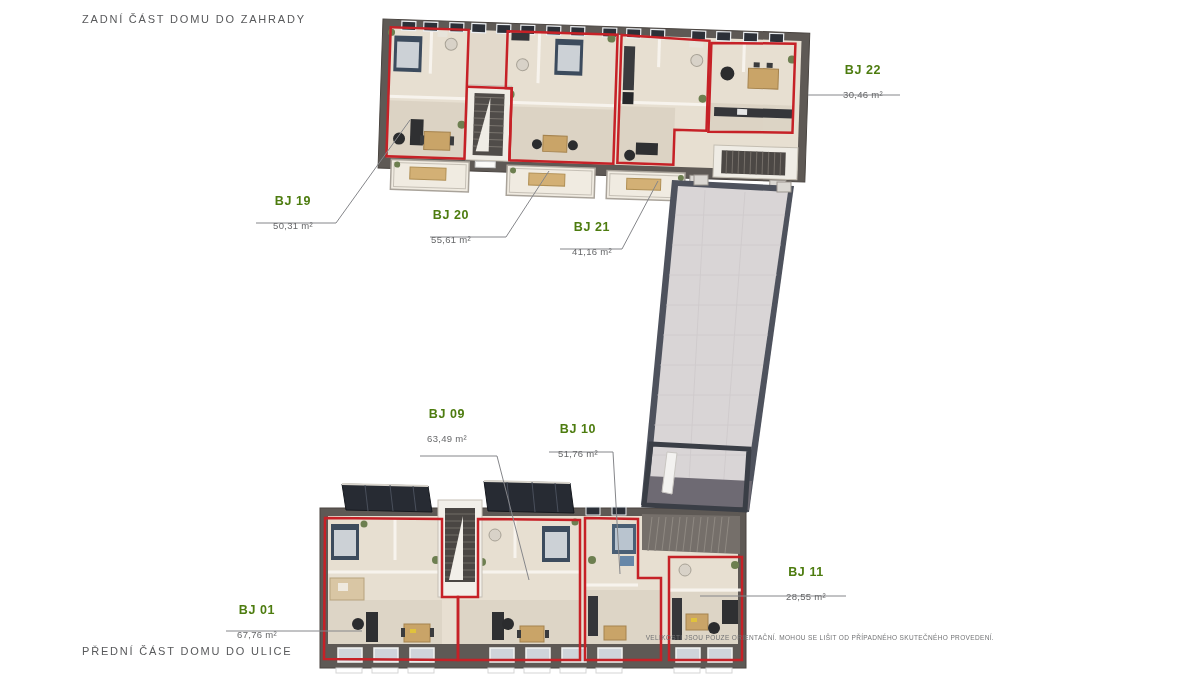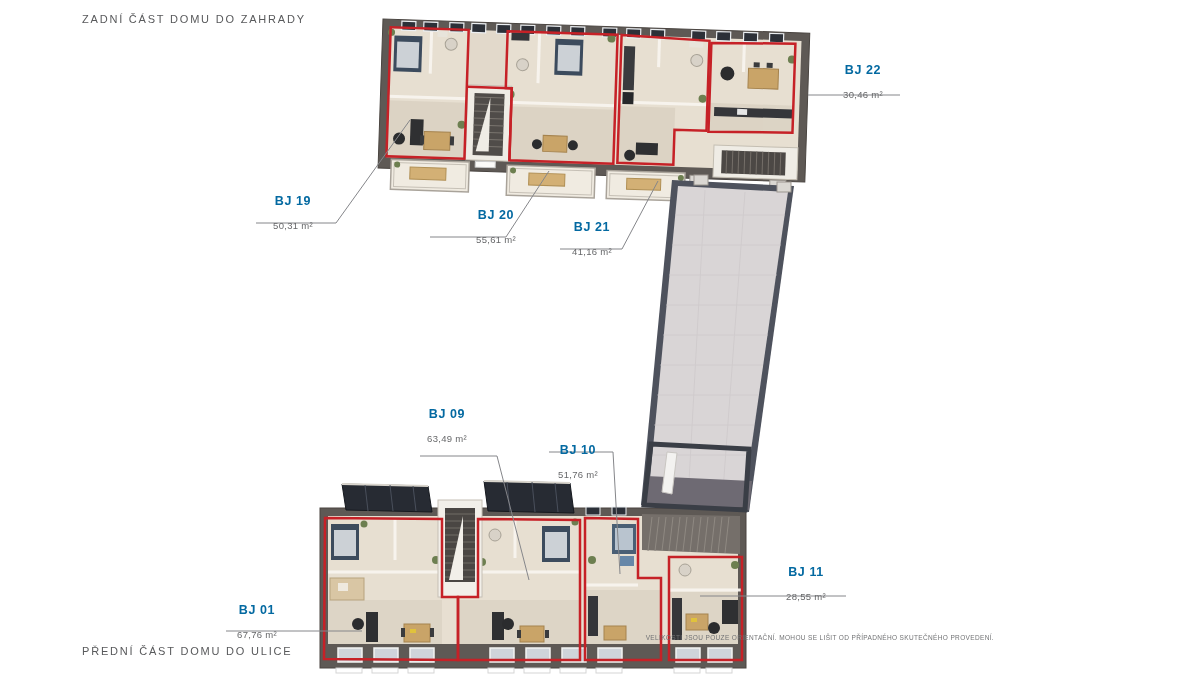--- a/index.html
+++ b/index.html
@@ -5,21 +5,21 @@
   html,body{margin:0;padding:0;background:#ffffff;}
   .stage{
     position:relative;width:1008px;height:675px;background:#ffffff;overflow:hidden;
     font-family:"Liberation Sans", sans-serif;color:#3b3c3e;
   }
   .plan-svg{position:absolute;left:0;top:0;}
   .section-label{
     position:absolute;font-size:11px;letter-spacing:1.8px;color:#58595b;white-space:nowrap;
   }
   .unit-label{position:absolute;transform:translateX(-50%);text-align:center;white-space:nowrap;}
-  .unit-id{font-size:12.5px;font-weight:bold;letter-spacing:.6px;color:#0369a1;line-height:13px;}
+  .unit-id{font-size:12.5px;font-weight:bold;letter-spacing:.6px;color:#4d7c0f;line-height:13px;}
   .unit-area{font-size:9.5px;letter-spacing:.3px;color:#67686a;line-height:11px;margin-top:12px;}
   .titleblock{position:absolute;right:14px;top:631px;text-align:right;}
   .plan-title{font-size:15px;font-weight:bold;letter-spacing:1.2px;color:#3b3c3e;line-height:18px;}
   .plan-disclaimer{font-size:6.5px;letter-spacing:.35px;color:#717274;margin-top:3px;}
 </style>
 </head>
 <body>
 
 <div class="stage">
 
@@ -369,41 +369,41 @@
     </g>
   </svg>
 
   <div class="section-label" style="left:82px;top:13px">ZADNÍ ČÁST DOMU DO ZAHRADY</div>
   <div class="section-label" style="left:82px;top:645px">PŘEDNÍ ČÁST DOMU DO ULICE</div>
 
   <div class="unit-label" style="left:293px;top:195px">
     <div class="unit-id">BJ 19</div>
     <div class="unit-area">50,31 m²</div>
   </div>
-  <div class="unit-label" style="left:496px;top:209px">
+  <div class="unit-label" style="left:451px;top:209px">
     <div class="unit-id">BJ 20</div>
     <div class="unit-area">55,61 m²</div>
   </div>
   <div class="unit-label" style="left:592px;top:221px">
     <div class="unit-id">BJ 21</div>
     <div class="unit-area">41,16 m²</div>
   </div>
   <div class="unit-label" style="left:863px;top:64px">
     <div class="unit-id">BJ 22</div>
     <div class="unit-area">30,46 m²</div>
   </div>
   <div class="unit-label" style="left:257px;top:604px">
     <div class="unit-id">BJ 01</div>
     <div class="unit-area">67,76 m²</div>
   </div>
   <div class="unit-label" style="left:447px;top:408px">
     <div class="unit-id">BJ 09</div>
     <div class="unit-area">63,49 m²</div>
   </div>
-  <div class="unit-label" style="left:578px;top:444px">
+  <div class="unit-label" style="left:578px;top:423px">
     <div class="unit-id">BJ 10</div>
     <div class="unit-area">51,76 m²</div>
   </div>
   <div class="unit-label" style="left:806px;top:566px">
     <div class="unit-id">BJ 11</div>
     <div class="unit-area">28,55 m²</div>
   </div>
 
   <div class="titleblock">
     <div class="plan-disclaimer">VELIKOSTI JSOU POUZE ORIENTAČNÍ. MOHOU SE LIŠIT OD PŘÍPADNÉHO SKUTEČNÉHO PROVEDENÍ.</div>

